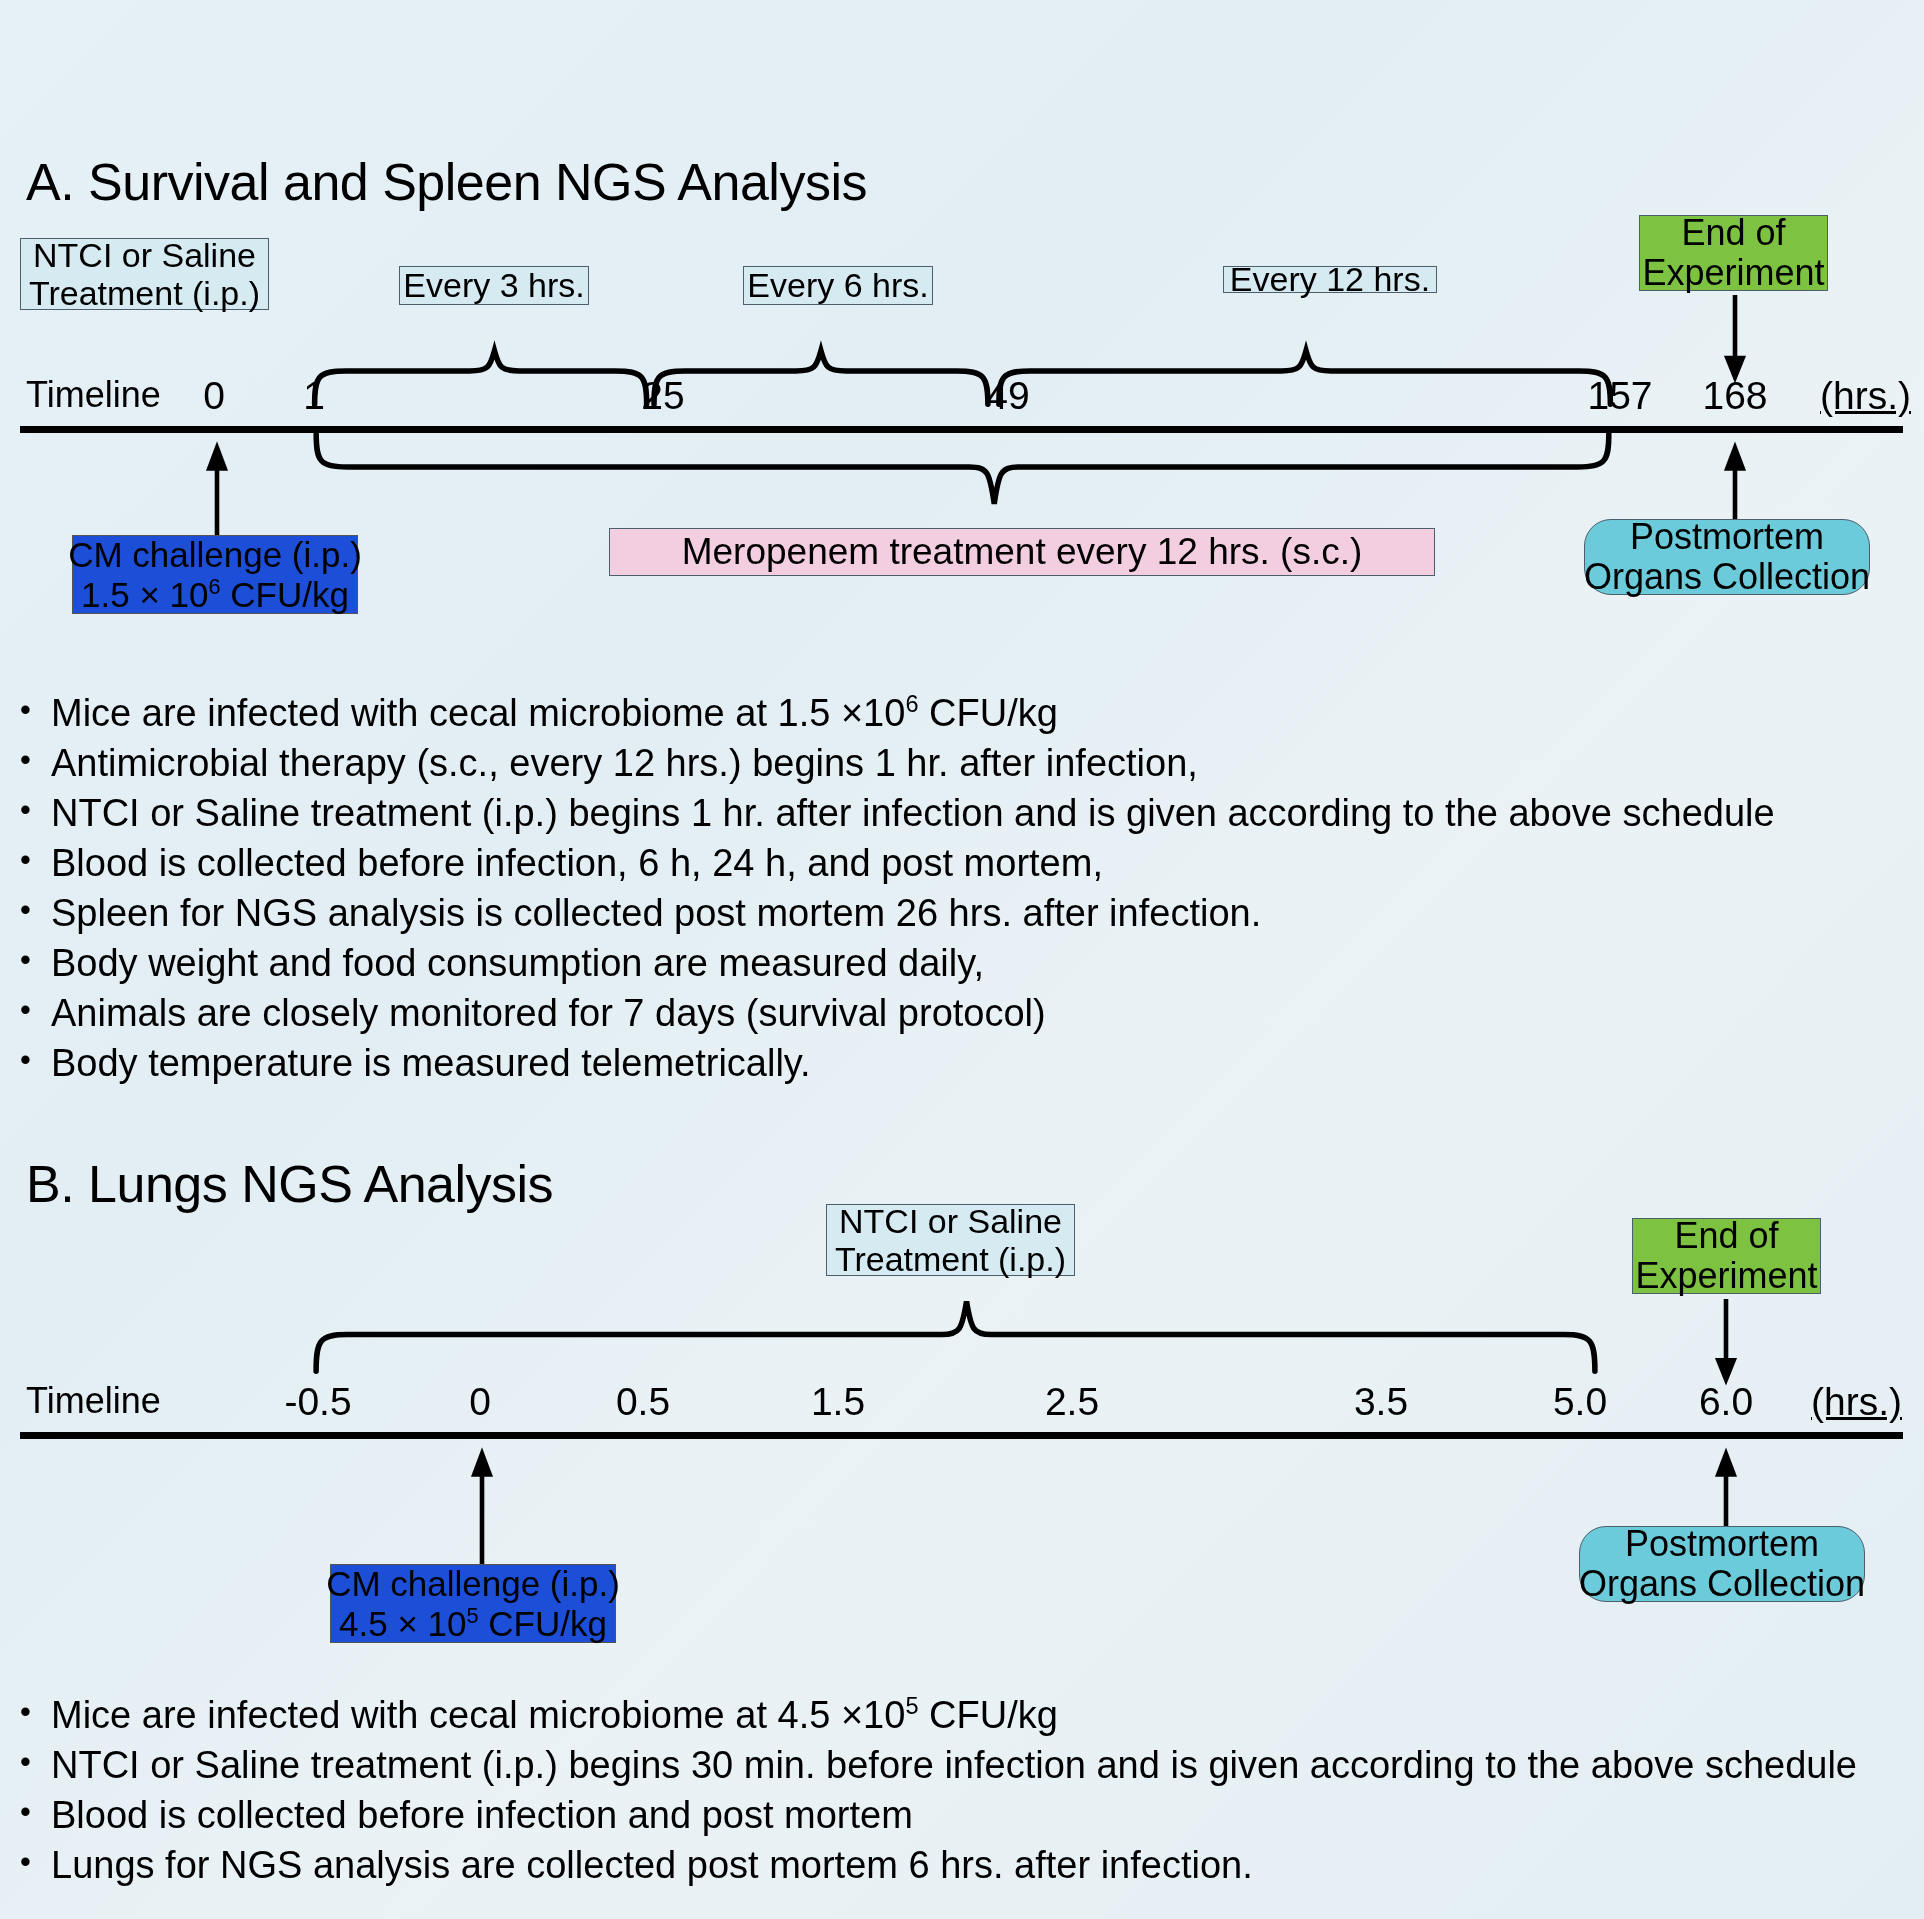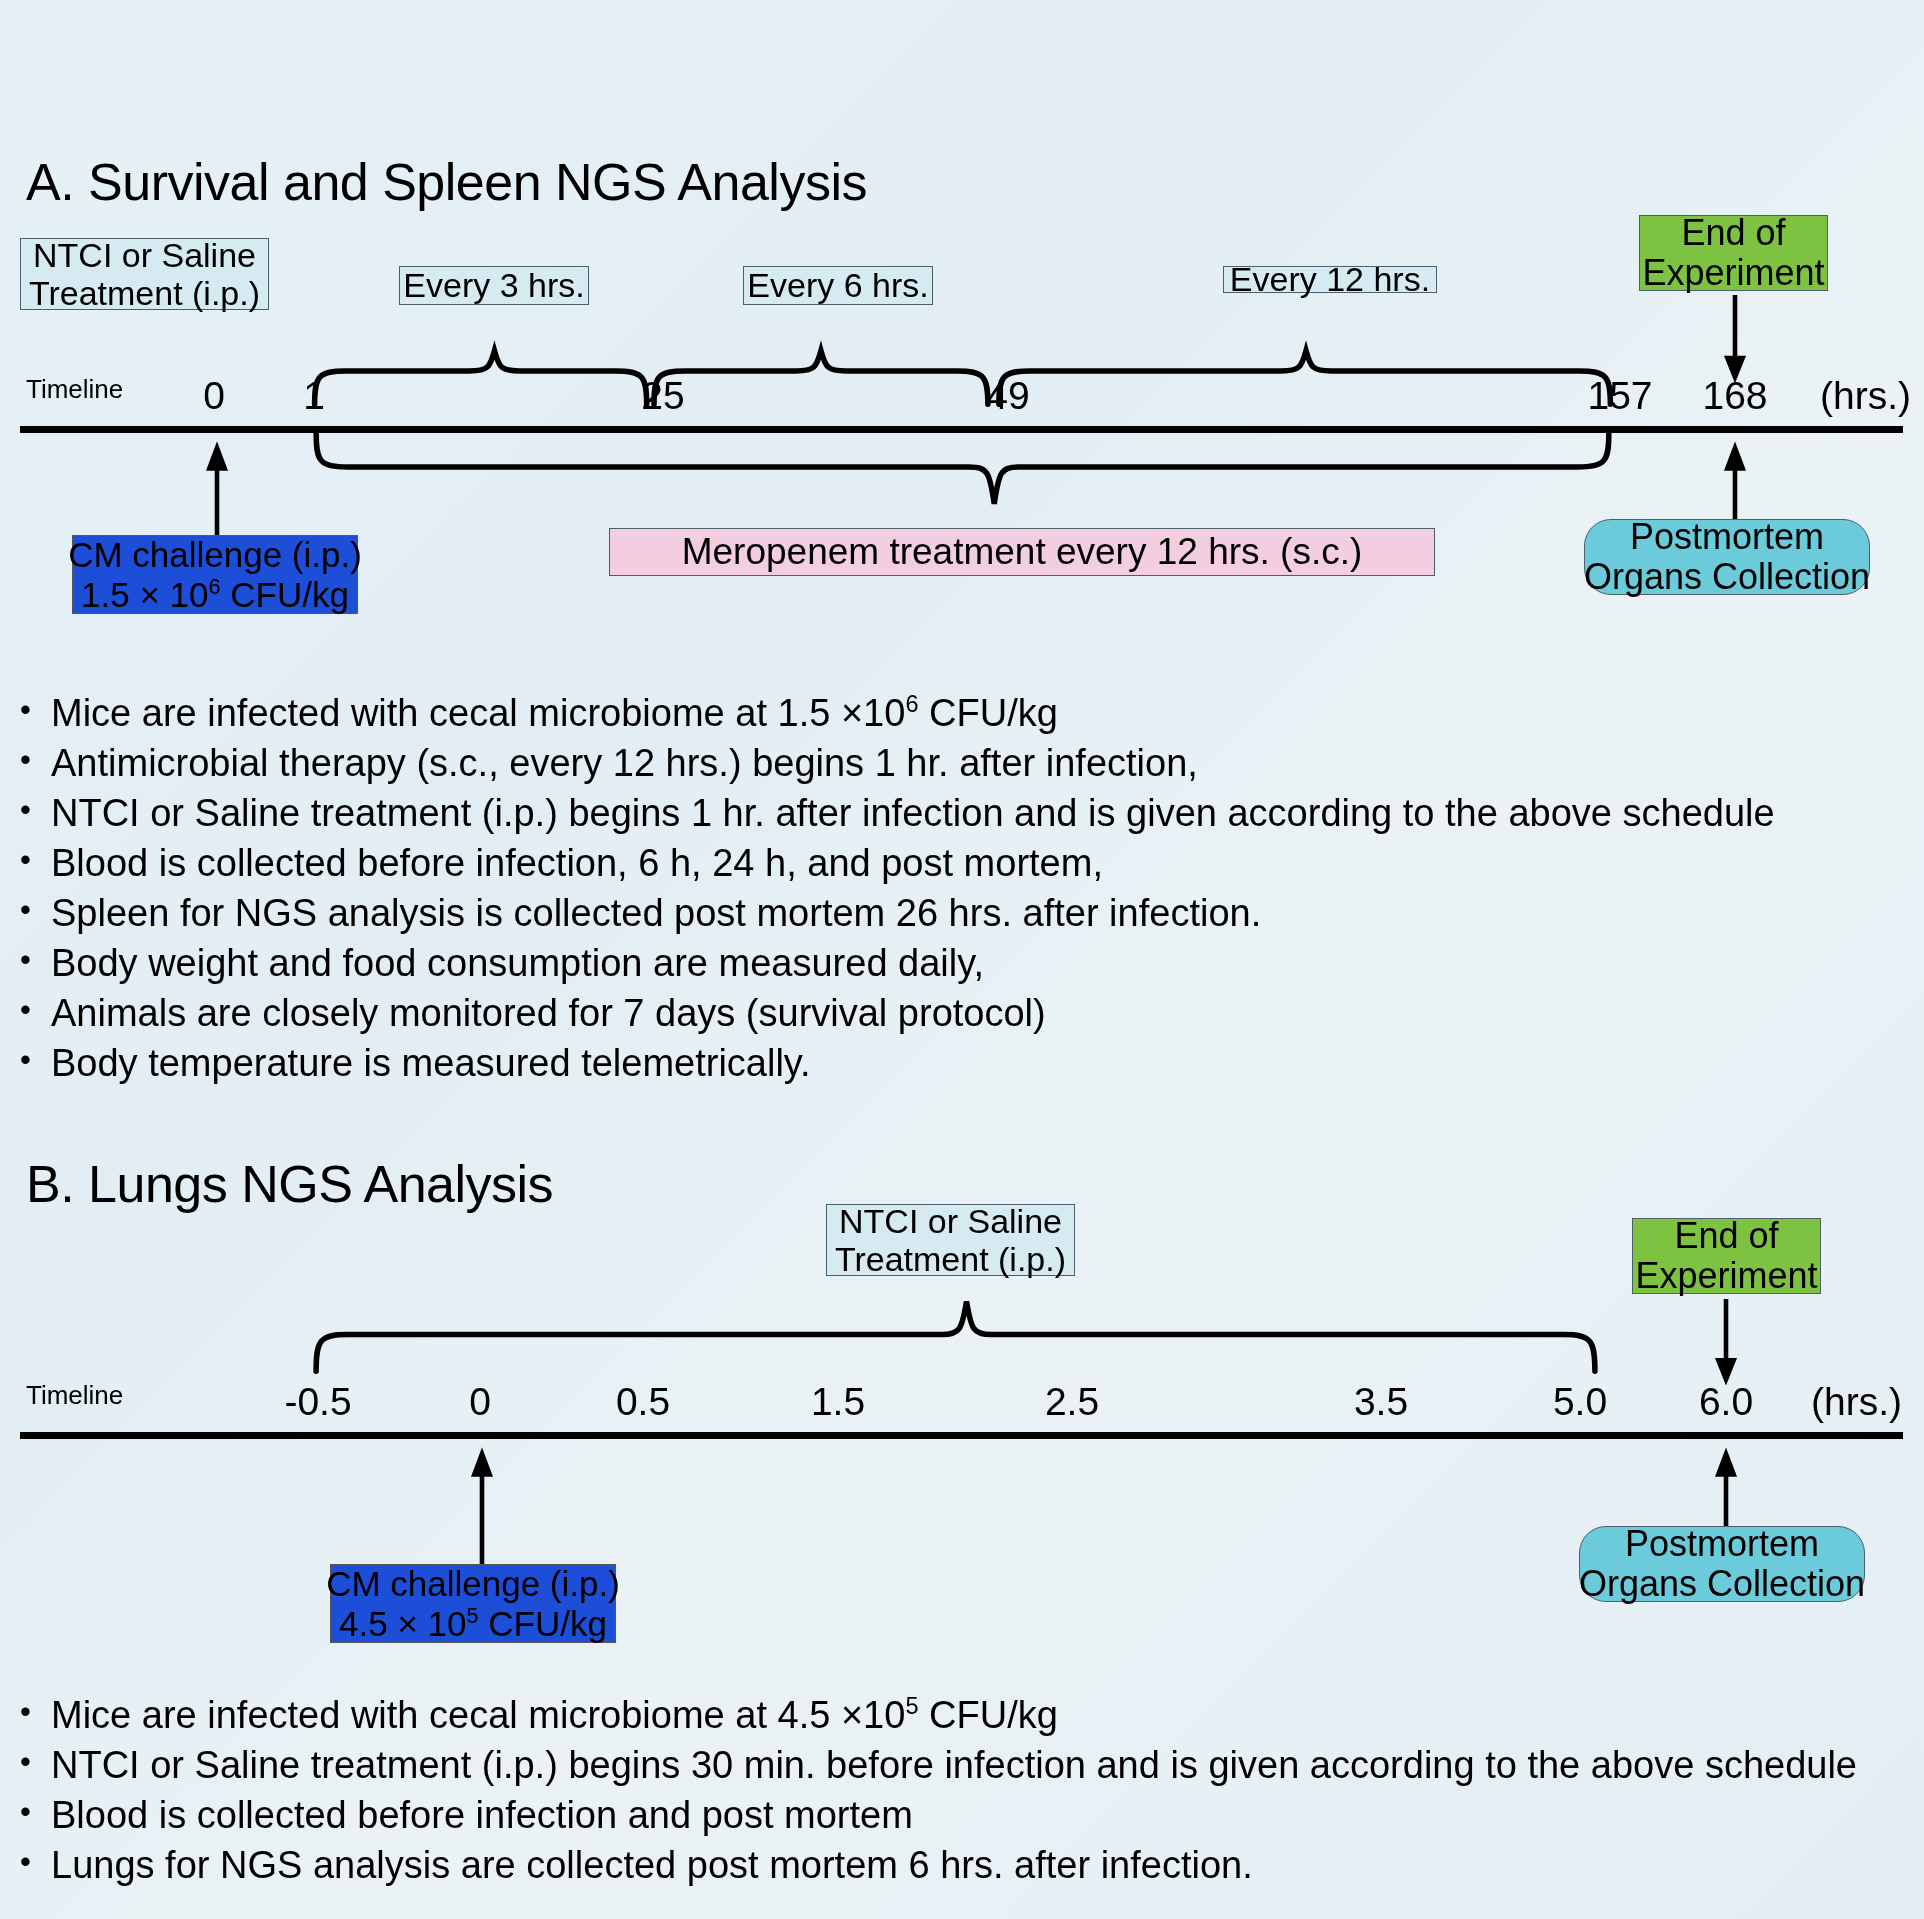--- a/index.html
+++ b/index.html
@@ -58,32 +58,33 @@
   .box-yellow { background: #1d4ed8; border-color: #555; }
 
   .box .line { display: block; }
 
   
   .timeline-rule {
     background: #000;
     height: 6.5px;
   }
   .timeline-word {
-    font-size: 26px;
+    font-size: 36px;
     white-space: nowrap;
   }
   .tick-label {
     font-size: 39px;
     text-align: center;
     white-space: nowrap;
     transform: translateX(-50%);
   }
   .unit-label {
     font-size: 39px;
     white-space: nowrap;
+    text-decoration: underline;
   }
 
   
   .bullets { font-size: 0; }
   .bullet-row {
     display: flex;
     align-items: flex-start;
     font-size: 38px;
     line-height: 1;
     margin-bottom: 12px;

